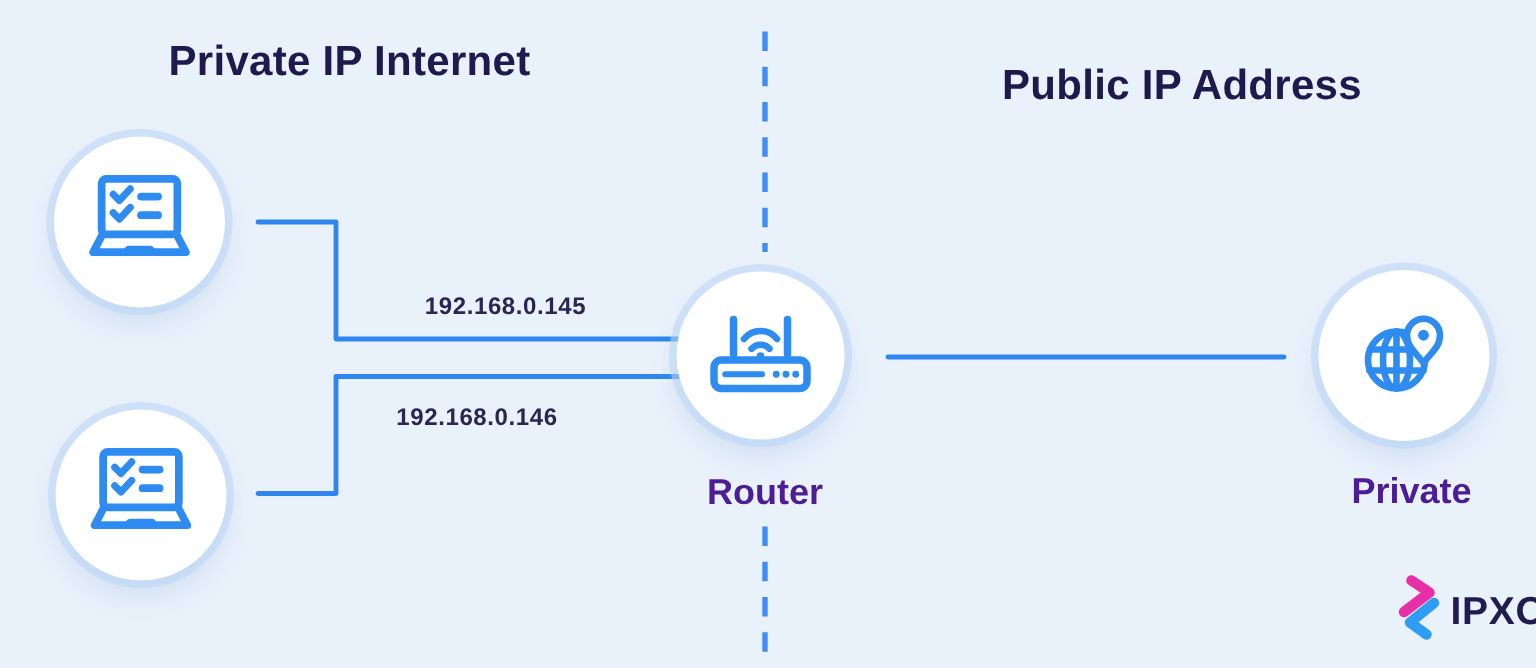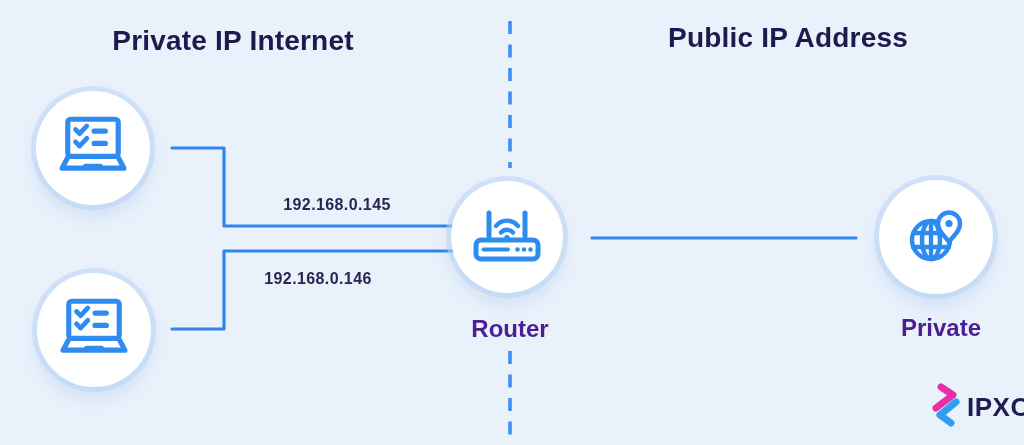--- a/index.html
+++ b/index.html
@@ -45,21 +45,21 @@
     <polyline points="456,251 224,251 224,329 172,329"></polyline>
     <line x1="592" y1="238" x2="856" y2="238"></line>
   </g>
   <g fill="none" stroke="#3f8ef5" stroke-width="3.6" stroke-dasharray="13 10.5">
     <line x1="510" y1="21" x2="510" y2="168"></line>
     <line x1="510" y1="351" x2="510" y2="436"></line>
   </g>
 </svg>
 
 <div class="title" style="left:233px;top:25px">Private IP Internet</div>
-<div class="title" style="left:788px;top:22px">Public IP Address</div>
+<div class="title" style="left:788px;top:41px">Public IP Address</div>
 
 <div class="node-circle" style="left:36px;top:91px;width:114px;height:114px">
   <span>
     <svg width="68" height="60" viewBox="0 0 66 58" fill="none" stroke="#2e8bf0" stroke-linecap="round" stroke-linejoin="round">
       <rect x="8.5" y="3" width="49" height="36" rx="3" stroke-width="5"></rect>
       <path d="M16,13 l4,4 7,-7.5" stroke-width="4.6"></path>
       <path d="M16,25 l4,4 7,-7.5" stroke-width="4.6"></path>
       <path d="M34,14.5 h11" stroke-width="5"></path>
       <path d="M34,26.5 h11" stroke-width="5"></path>
       <path d="M8.5,40 L3,50.5 h60 L57.5,40" stroke-width="5"></path>

